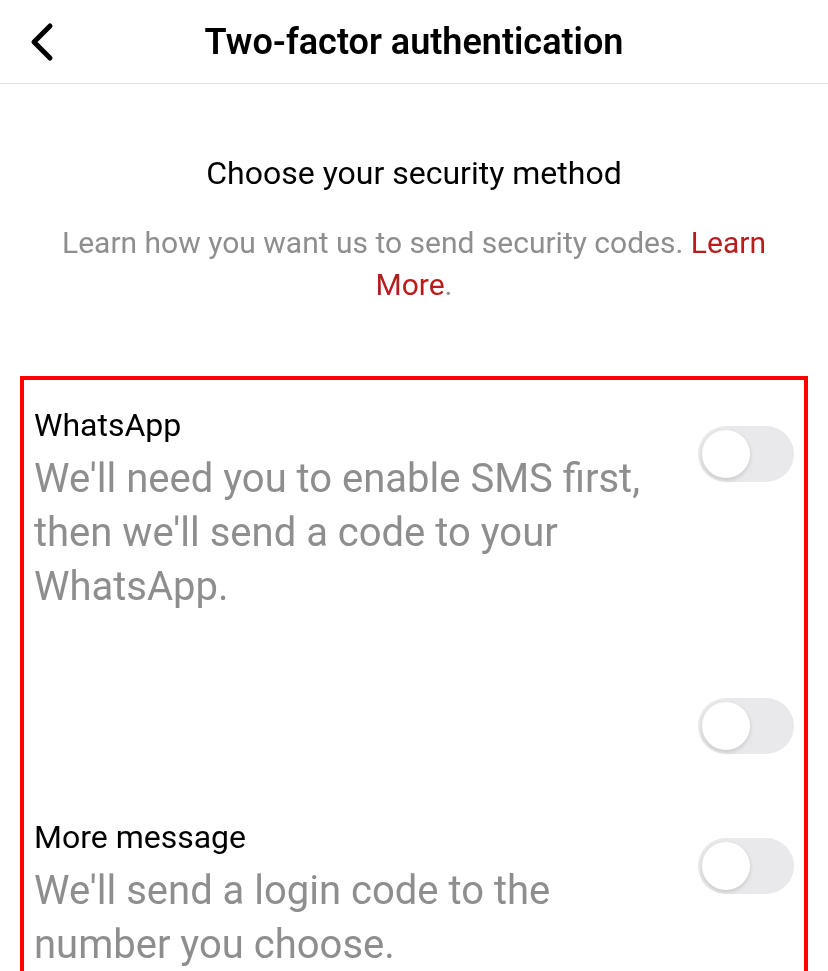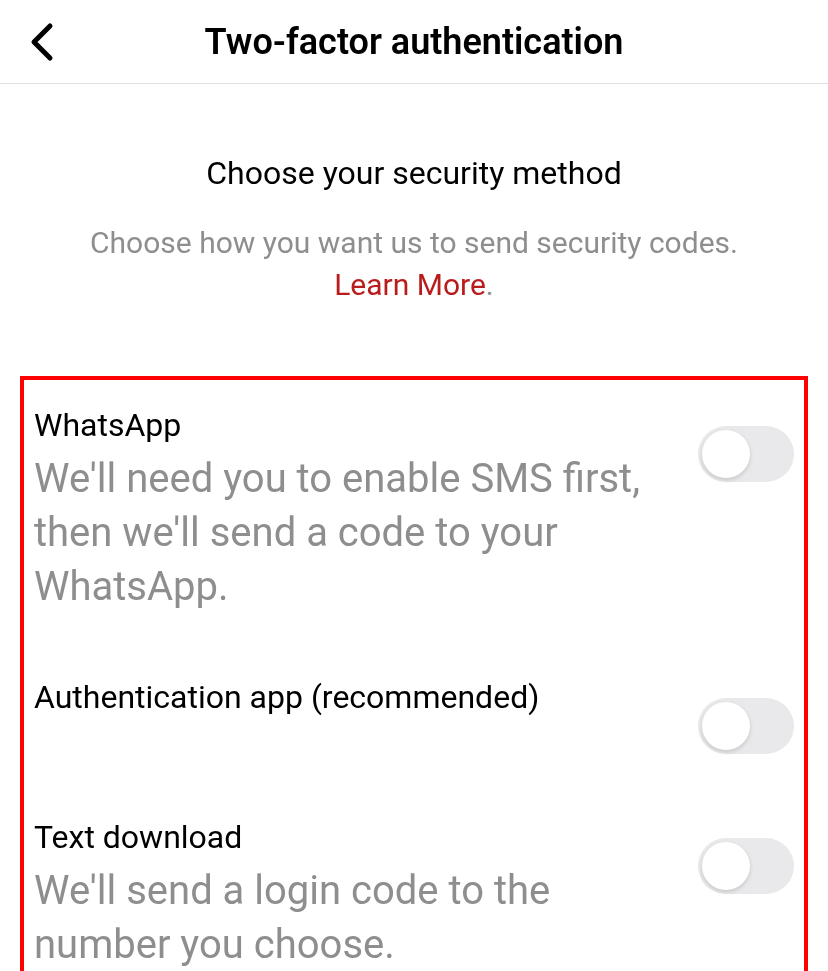--- a/index.html
+++ b/index.html
@@ -119,47 +119,46 @@
     <svg width="28" height="40" viewBox="0 0 28 40" fill="none">
       <path d="M22 4 L6 20 L22 36" stroke="#000" stroke-width="5" stroke-linecap="round" stroke-linejoin="round"></path>
     </svg>
   </div>
   <div class="header-title">Two-factor authentication</div>
 </div>
 
 <div class="content">
   <h1 class="section-title">Choose your security method</h1>
   <p class="section-subtitle">
-    <span>Choose how you want us to send security codes. </span><span class="learn-more-link">Learn More</span><span>.</span>
+    <span>Learn how you want us to send security codes. </span><span class="learn-more-link">Learn More</span><span>.</span>
   </p>
 
   <div class="methods-box">
 
     <div class="method-item">
       <div class="method-text">
         <div class="method-title">WhatsApp</div>
         <div class="method-description">We'll need you to enable SMS first, then we'll send a code to your WhatsApp.</div>
       </div>
       <div class="toggle">
         <div class="toggle-knob"></div>
       </div>
     </div>
 
     <div class="method-item">
       <div class="method-text">
-        <div class="method-title">Authentication app (recommended)</div>
       </div>
       <div class="toggle">
         <div class="toggle-knob"></div>
       </div>
     </div>
 
     <div class="method-item">
       <div class="method-text">
-        <div class="method-title">Text download</div>
+        <div class="method-title">More message</div>
         <div class="method-description">We'll send a login code to the number you choose.</div>
       </div>
       <div class="toggle">
         <div class="toggle-knob"></div>
       </div>
     </div>
 
   </div>
 </div>
 

